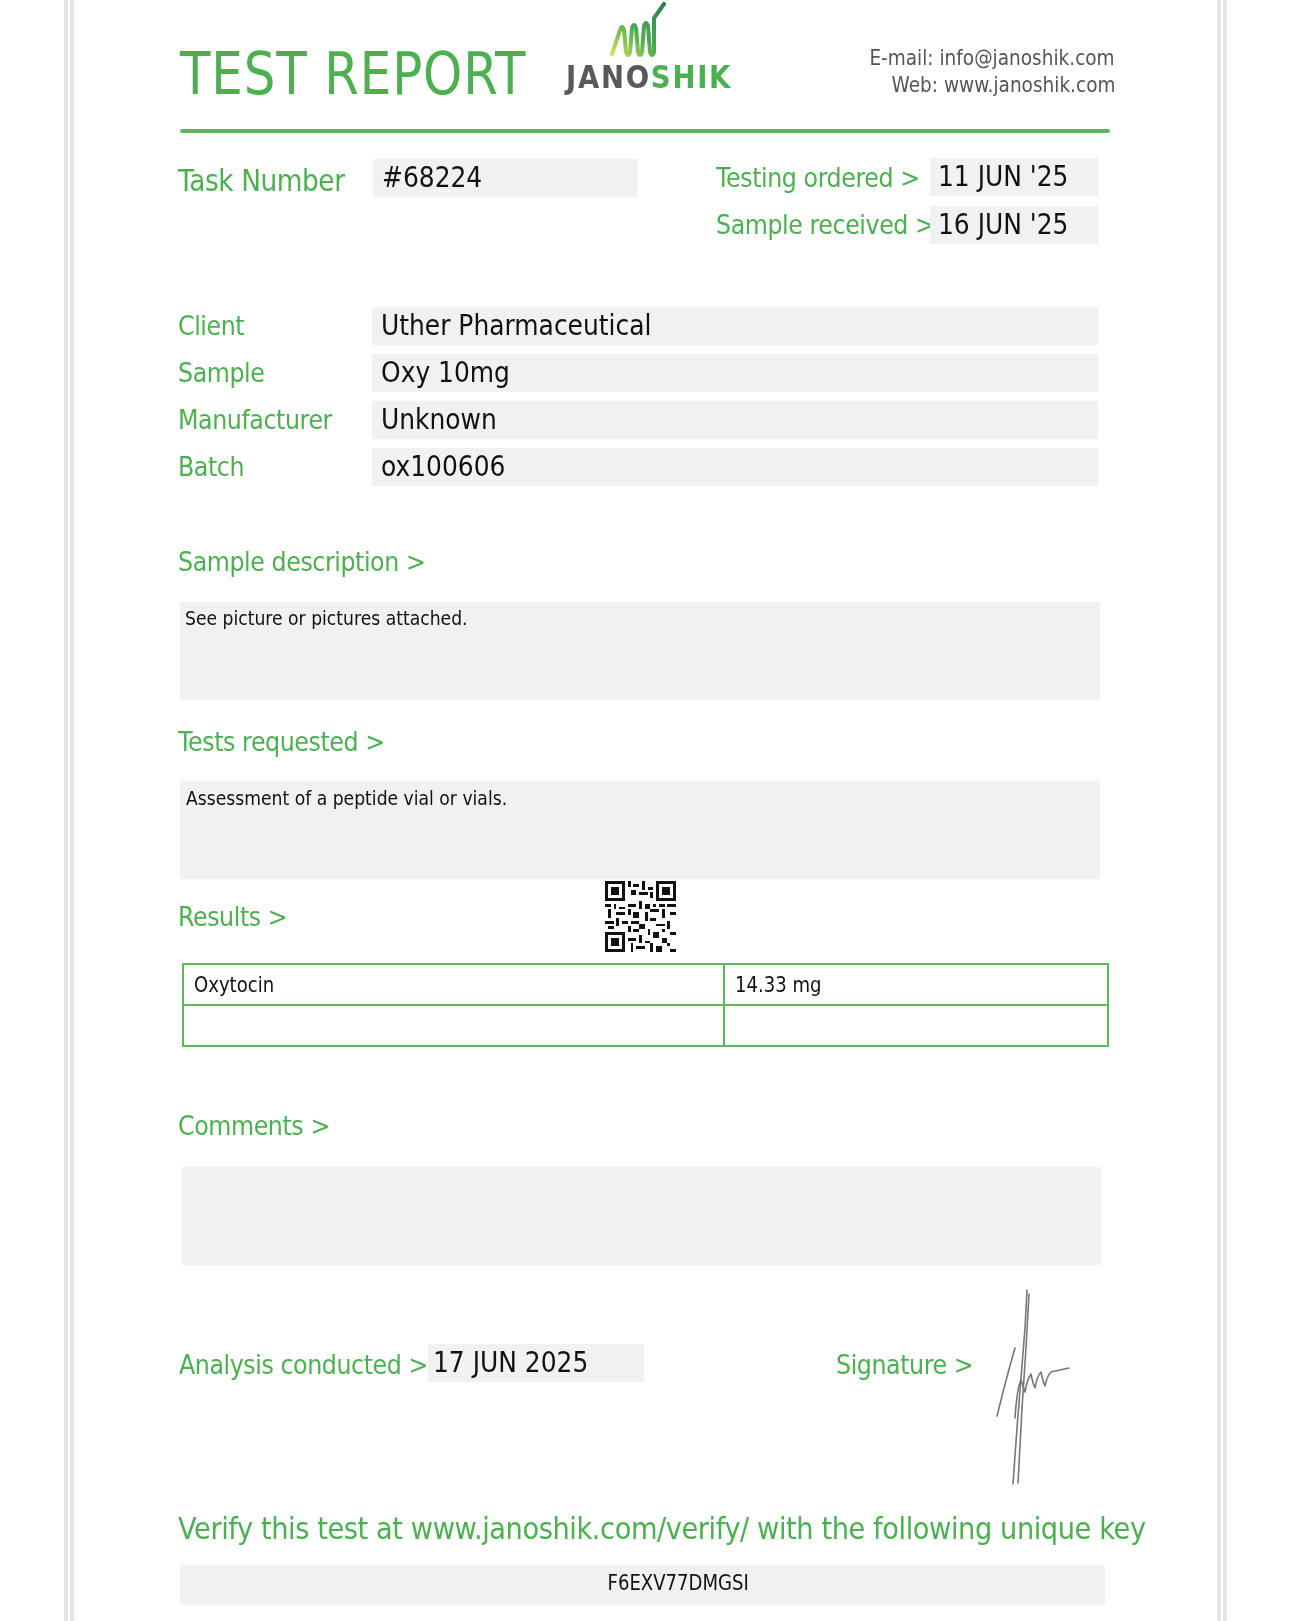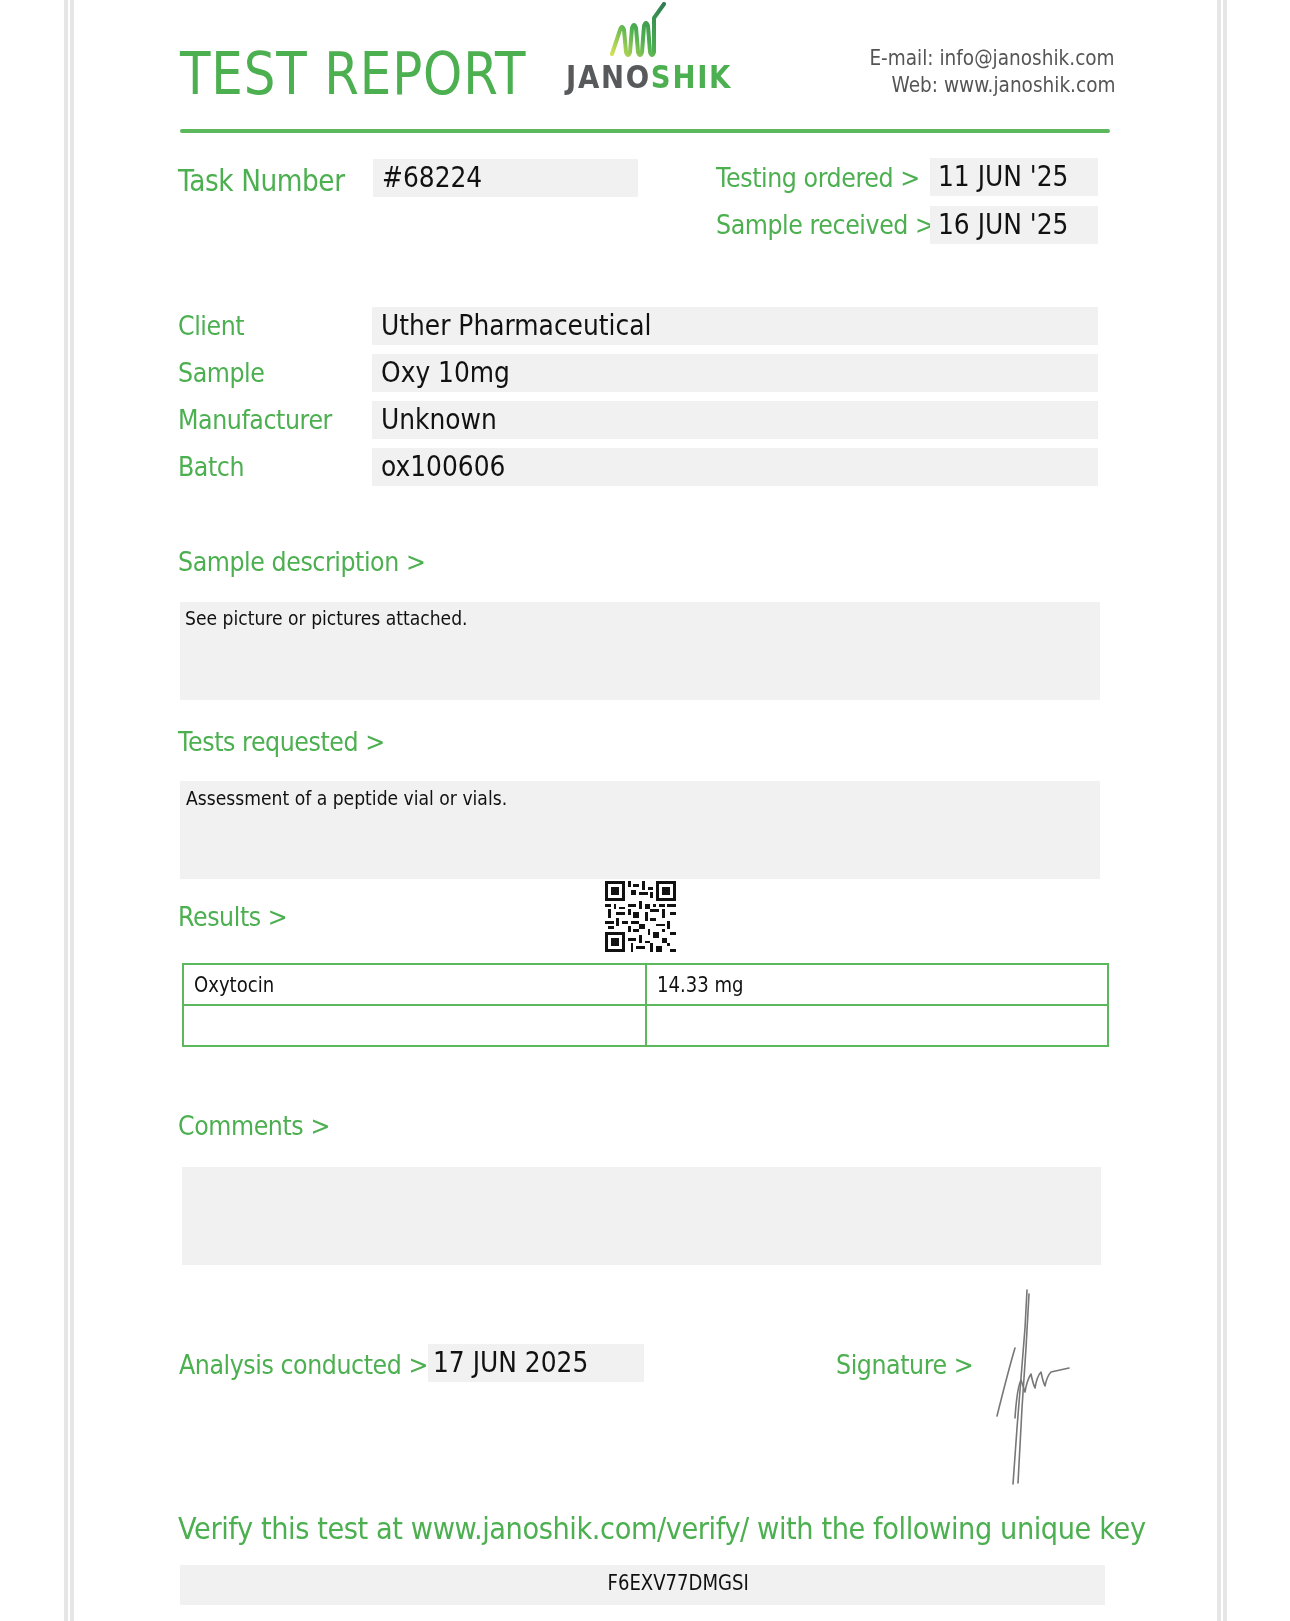--- a/index.html
+++ b/index.html
@@ -20,21 +20,21 @@
   .logo-text { left: 566px; top: 58px; font-size: 32px; font-weight: bold; letter-spacing: 2px; transform: scaleX(0.86); transform-origin: left top; white-space: nowrap; }
   .logo-text .jano { color: #58595b; }
   .logo-text .shik { color: #4caf50; }
   .contact { position: absolute; right: 175px; text-align: right; font-size: 21px; color: #555; transform: scaleX(0.88); transform-origin: right top; white-space: nowrap; }
 
   .hr { position: absolute; left: 180px; top: 129px; width: 930px; height: 4px; background: #5cb85c; border-radius: 2px; }
 
   table.results { position: absolute; left: 182px; top: 963px; width: 927px; border-collapse: collapse; }
   table.results td { border: 2.5px solid #5cb85c; height: 41px; padding: 0 10px; font-size: 21px; color: #111; font-family: "DejaVu Sans", sans-serif; vertical-align: middle; }
   table.results td span { display: inline-block; transform: scaleX(0.86); transform-origin: left center; white-space: nowrap; }
-  table.results td.c1 { width: 463px; }
+  table.results td.c1 { width: 541px; }
 
   .qr { position: absolute; left: 610px; top: 887px; width: 72px; height: 72px; background: #fff; }
 </style>
 </head>
 <body>
 
 <div class="edge l1"></div>
 <div class="edge l2"></div>
 <div class="edge r1"></div>
 <div class="edge r2"></div>

